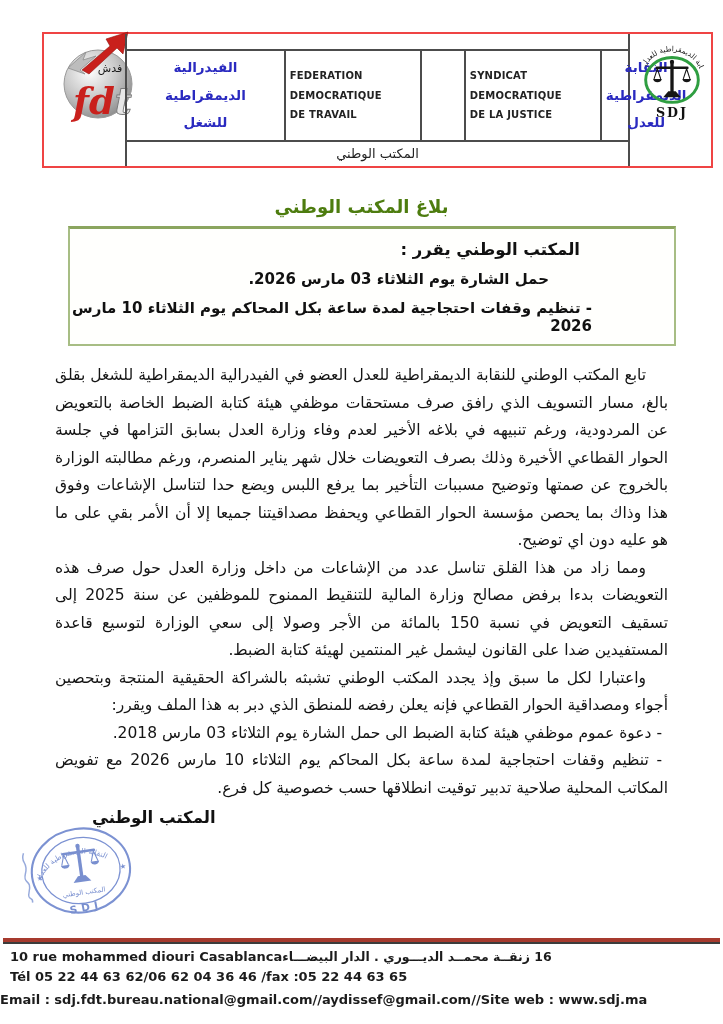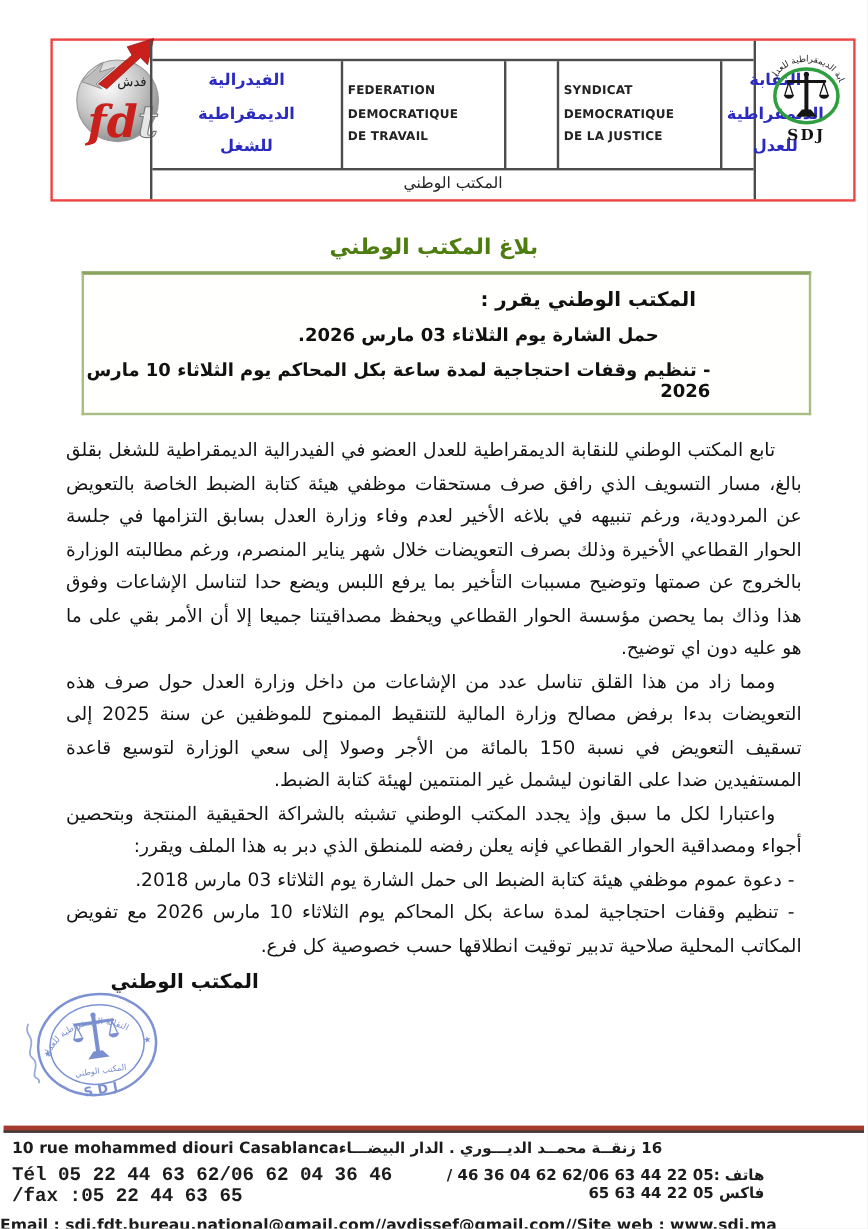--- a/index.html
+++ b/index.html
@@ -47,21 +47,21 @@
   .sig{position:absolute;left:92px;top:808px;font-size:16.5px;font-weight:bold;direction:rtl;color:#111;}
   .stamp{position:absolute;left:18px;top:816px;width:126px;height:110px;transform:rotate(-8deg);opacity:.92;}
 
   
   .footer{position:absolute;left:0;top:938px;width:723px;}
   .rule{height:4px;background:#a63a2e;border-bottom:2px solid #3c3c3c;margin:0 3px;}
   .frow{display:flex;justify-content:flex-start;align-items:baseline;
         padding:5px 86px 0 10px;font-weight:bold;color:#1c1c1c;}
   .frow .fr{font-size:13px;}
   .frow .ar{direction:rtl;font-size:12.5px;}
-  .frow2 .fr{font-size:16px;font-family:Liberation Mono, monospace;}
+  .frow2 .fr{font-size:13px;}
   .femail{font-weight:bold;font-size:13px;margin-top:8px;color:#1c1c1c;}
 </style>
 </head>
 <body>
 
 <svg width="0" height="0" style="position:absolute" aria-hidden="true">
   <defs>
     <g id="scales">
       <circle cx="20" cy="2.5" r="2.2" fill="currentColor"></circle>
       <rect x="18.3" y="3" width="3.4" height="31.5" fill="currentColor"></rect>
@@ -151,18 +151,17 @@
   </svg>
 
   <div class="footer">
     <div class="rule"></div>
     <div class="frow">
       <span class="fr">10 rue mohammed diouri Casablanca</span>
       <span class="ar">16 زنقــة محمــد الديـــوري . الدار البيضـــاء</span>
     </div>
     <div class="frow frow2">
       <span class="fr">Tél 05 22 44 63 62/06 62 04 36 46 /fax :05 22 44 63 65</span>
-      <span class="ar">هاتف :05 22 44 63 62/06 62 04 36 46 / فاكس 05 22 44 63 65</span>
     </div>
     <div class="femail">Email : sdj.fdt.bureau.national@gmail.com//aydissef@gmail.com//Site web : www.sdj.ma</div>
   </div>
 
 </div>
 
 </body></html>

